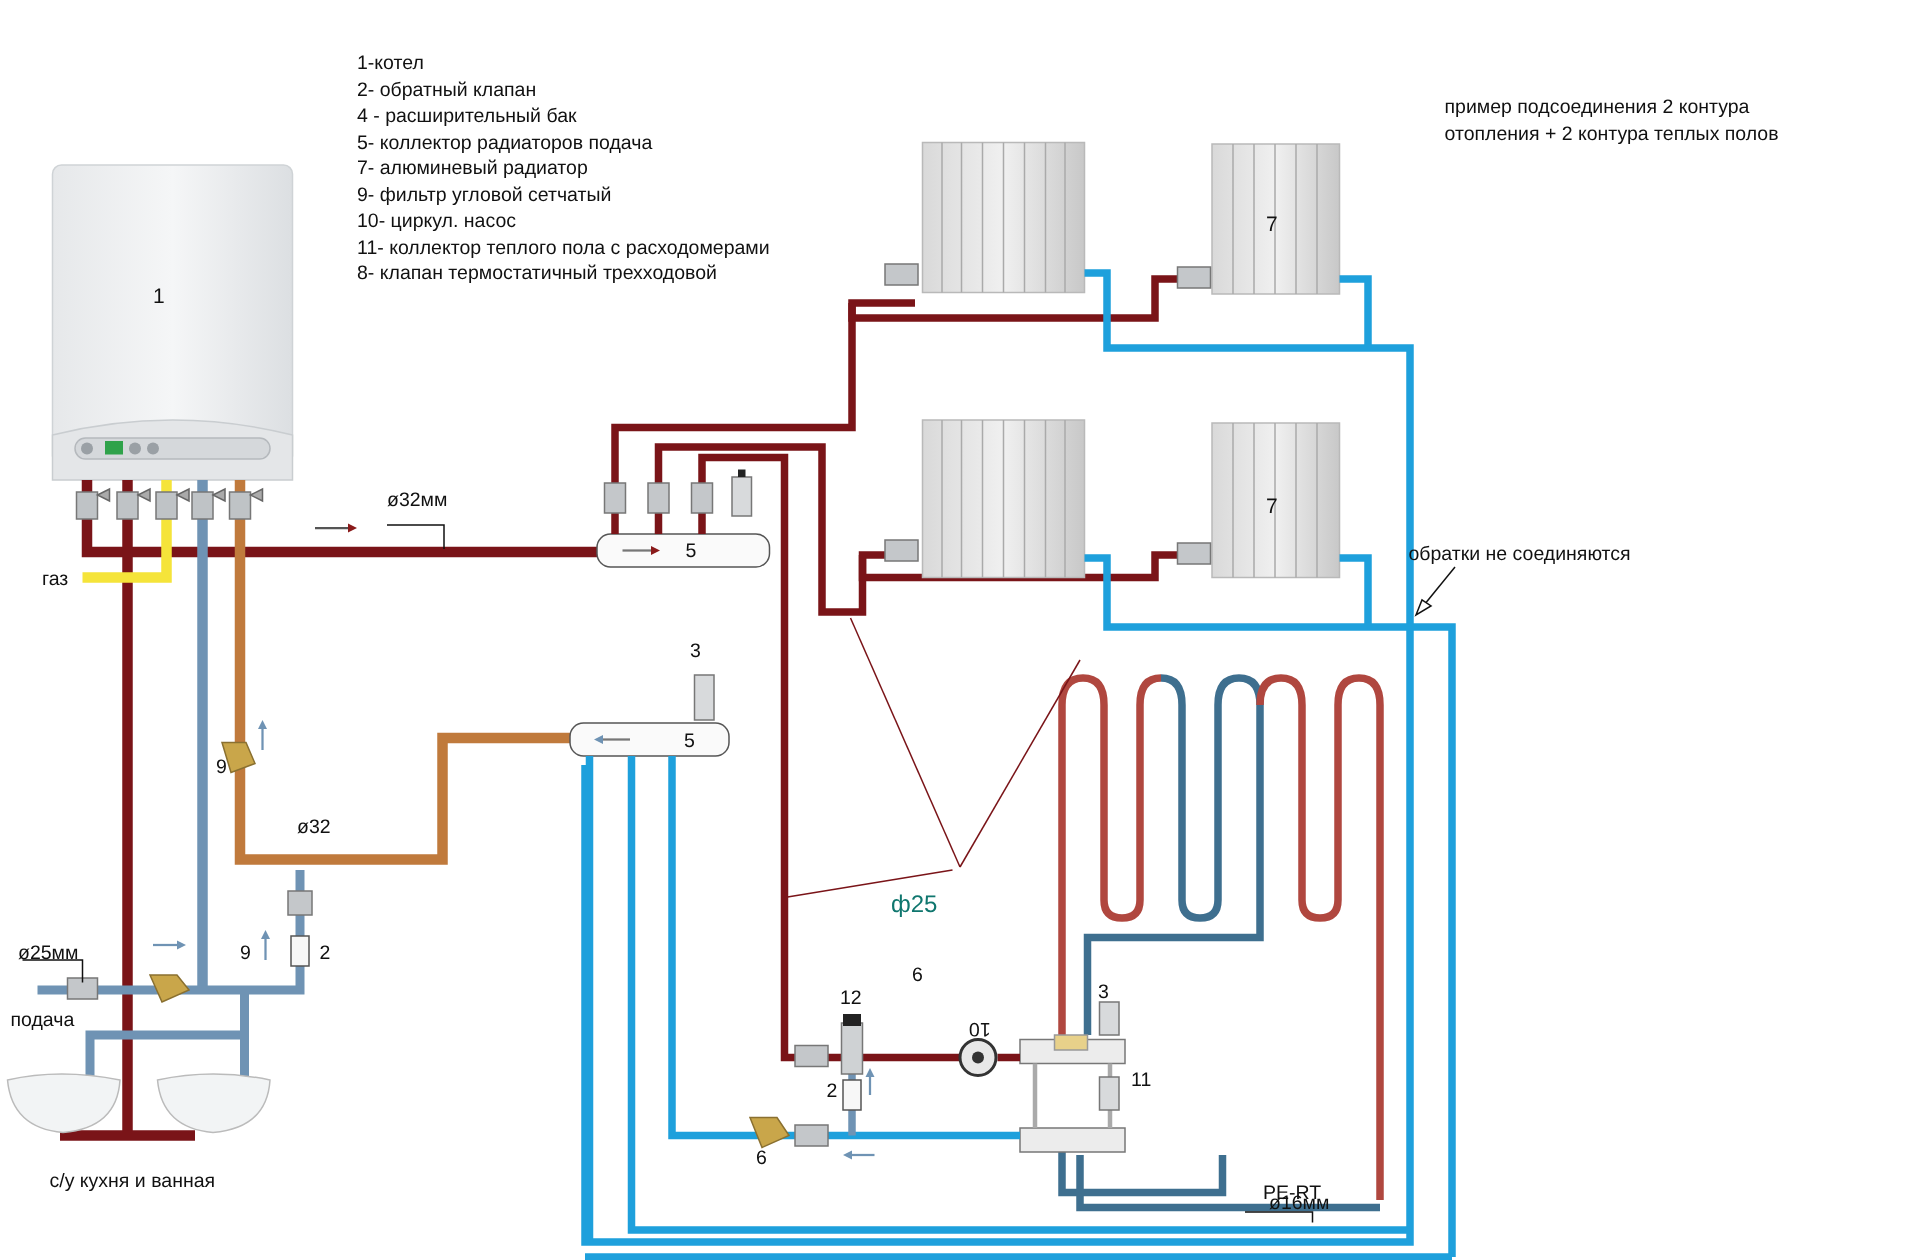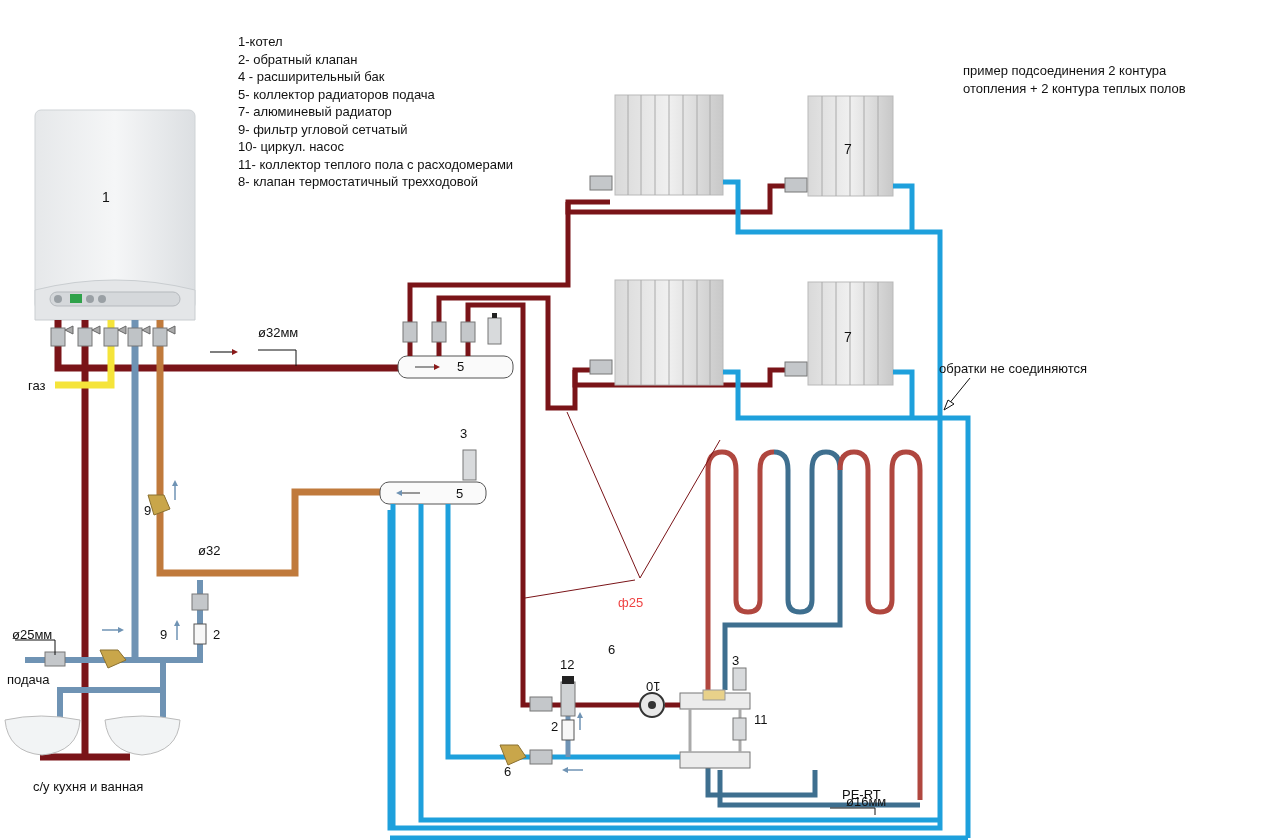--- a/index.html
+++ b/index.html
@@ -3,21 +3,21 @@
 <meta charset="utf-8">
 <style>
   html,body{margin:0;padding:0;background:#ffffff;}
   body{width:1287px;height:840px;position:relative;overflow:hidden;font-family:"Liberation Sans","DejaVu Sans",sans-serif;}
   #diagram{position:absolute;left:0;top:0;width:1287px;height:840px;}
   .lbl{position:absolute;color:#111;font-size:13px;white-space:nowrap;line-height:1;}
   .legend{position:absolute;left:198px;top:33px;}
   .legend div{font-size:13px;color:#111;height:17.5px;line-height:17.5px;white-space:nowrap;margin-left:40px;}
   .note{position:absolute;left:963px;top:62px;font-size:13px;line-height:18px;color:#111;}
   .note div{white-space:nowrap;}
-  .phi25{position:absolute;left:618px;top:595px;color:#ef4444;font-size:13px;}
+  .phi25{position:absolute;left:594px;top:595px;color:#0f766e;font-size:16px;}
   .big{font-size:14px;}
 </style>
 </head>
 <body>
 
 <svg id="diagram" width="1287" height="840" viewBox="0 0 1287 840" xmlns="http://www.w3.org/2000/svg">
   <defs>
     <linearGradient id="radGrad" x1="0" x2="1" y1="0" y2="0">
       <stop offset="0" stop-color="#d9d9d9"></stop>
         <stop offset="0.5" stop-color="#f0f0f0"></stop>

